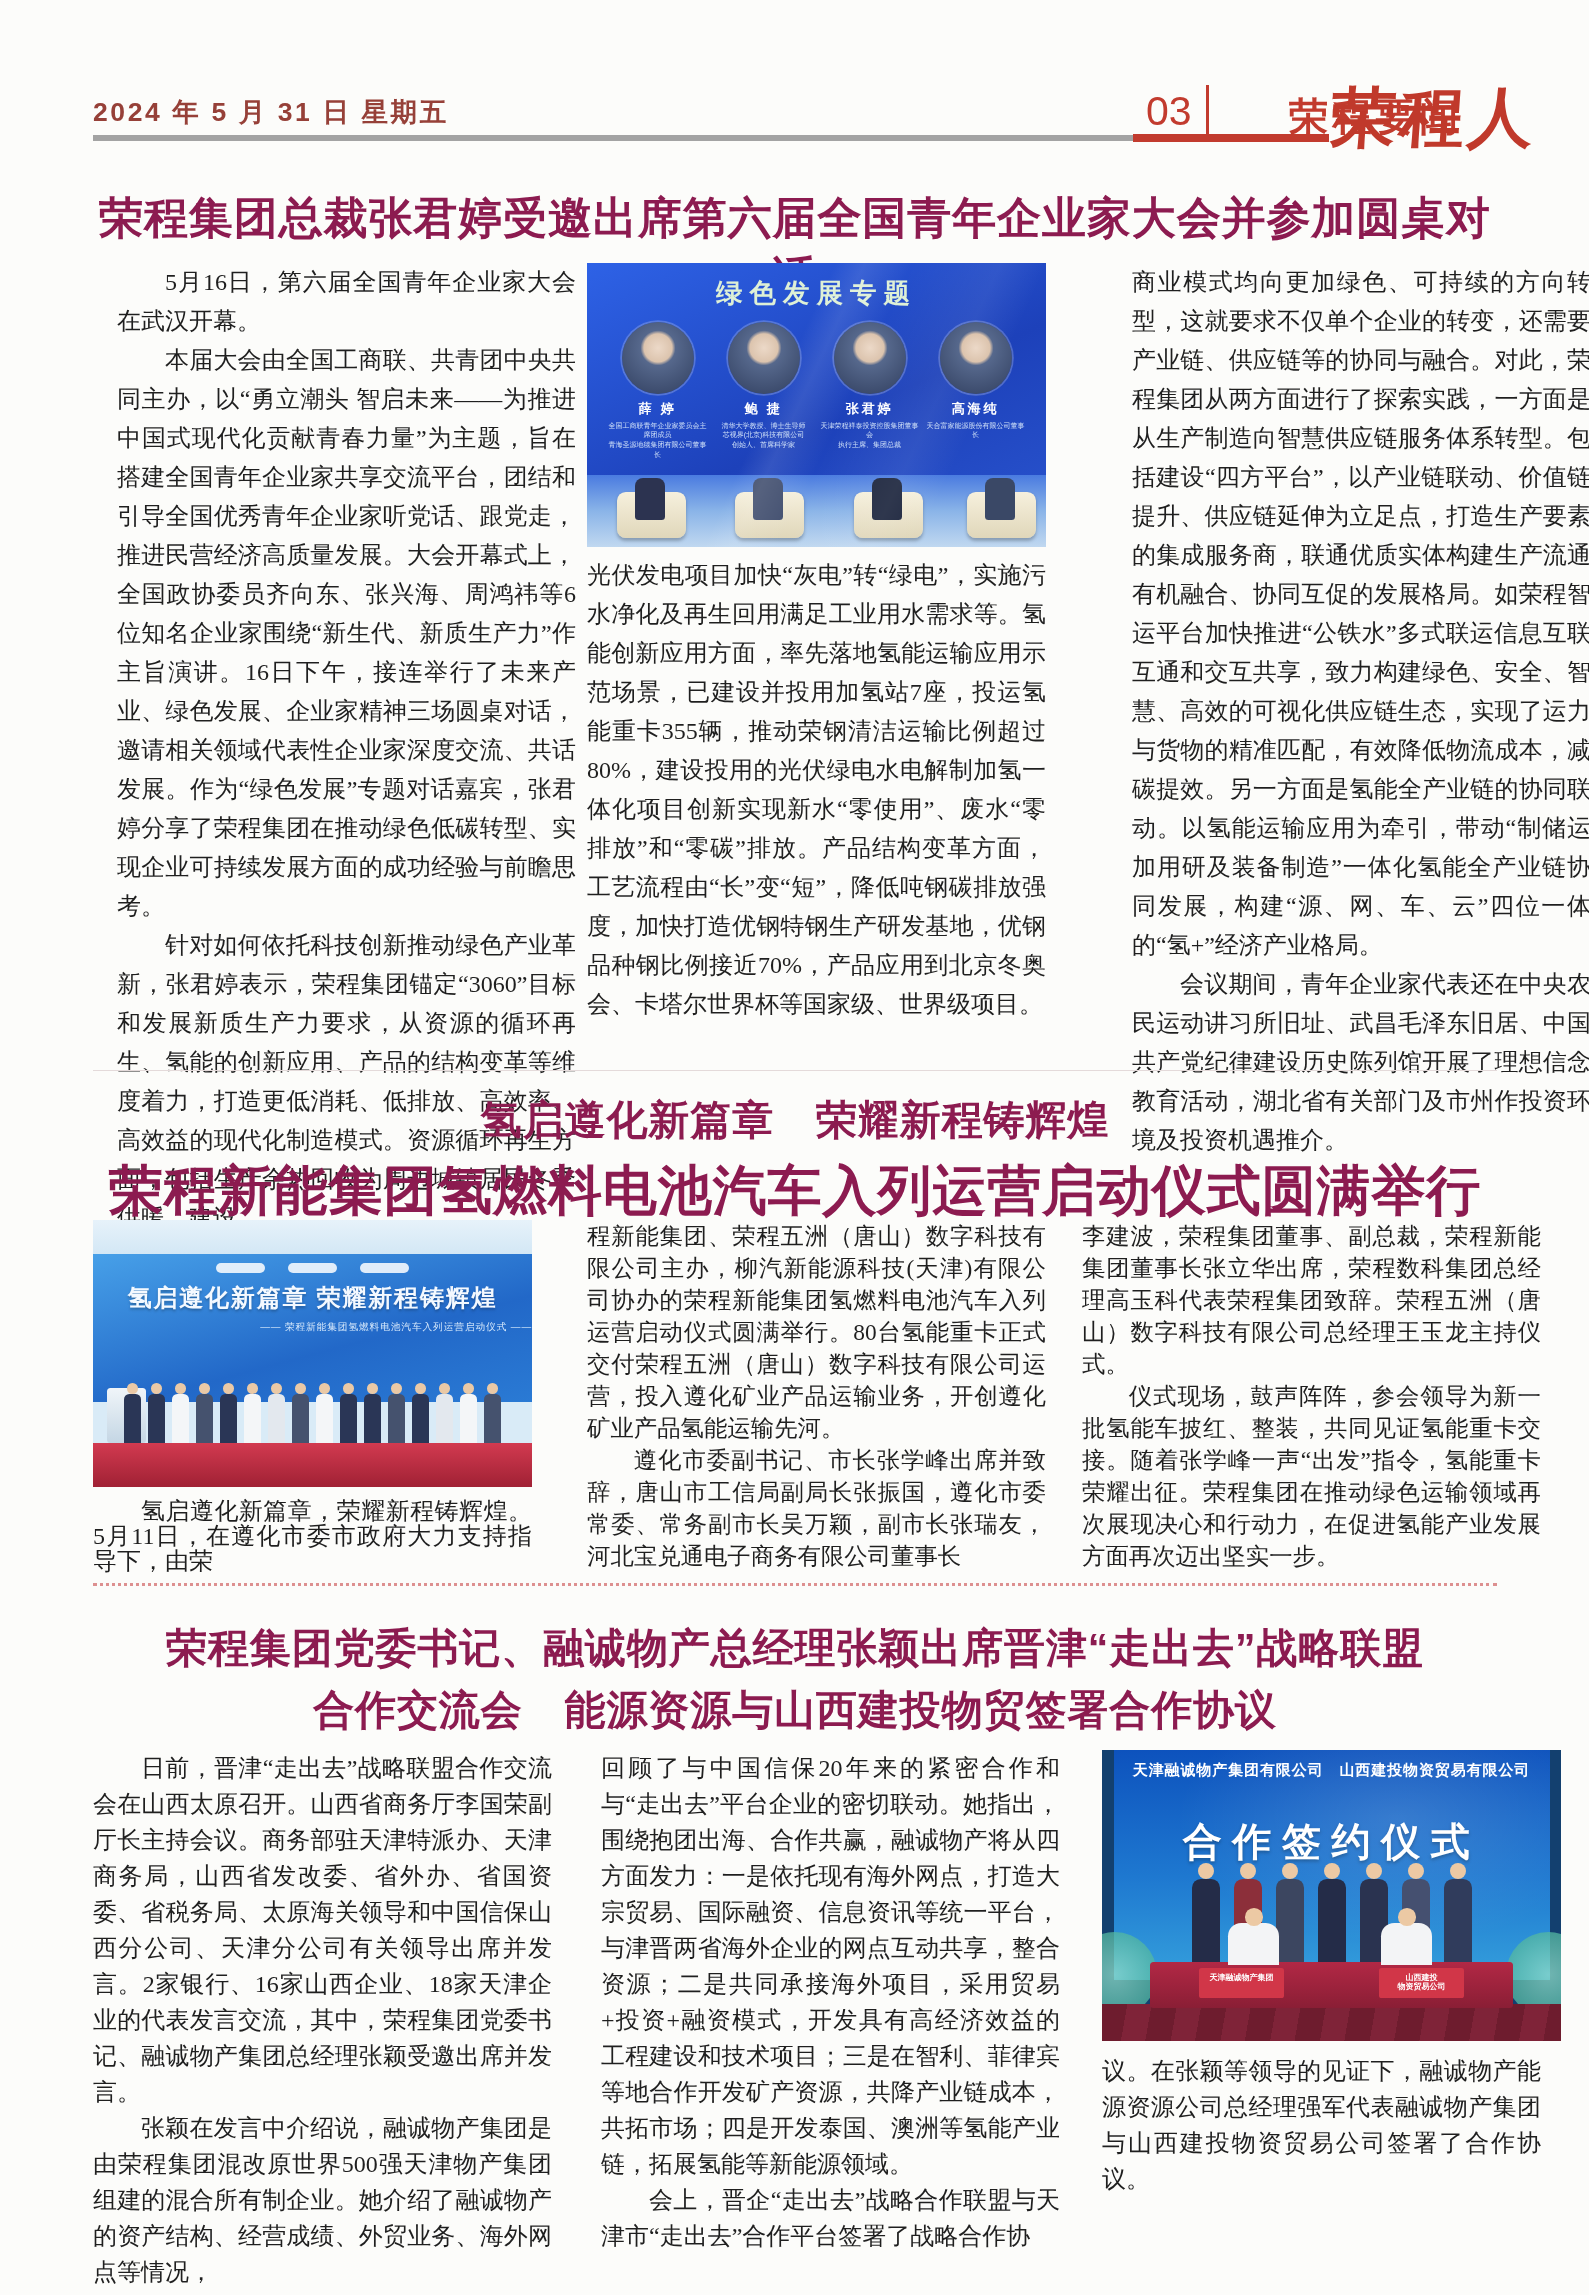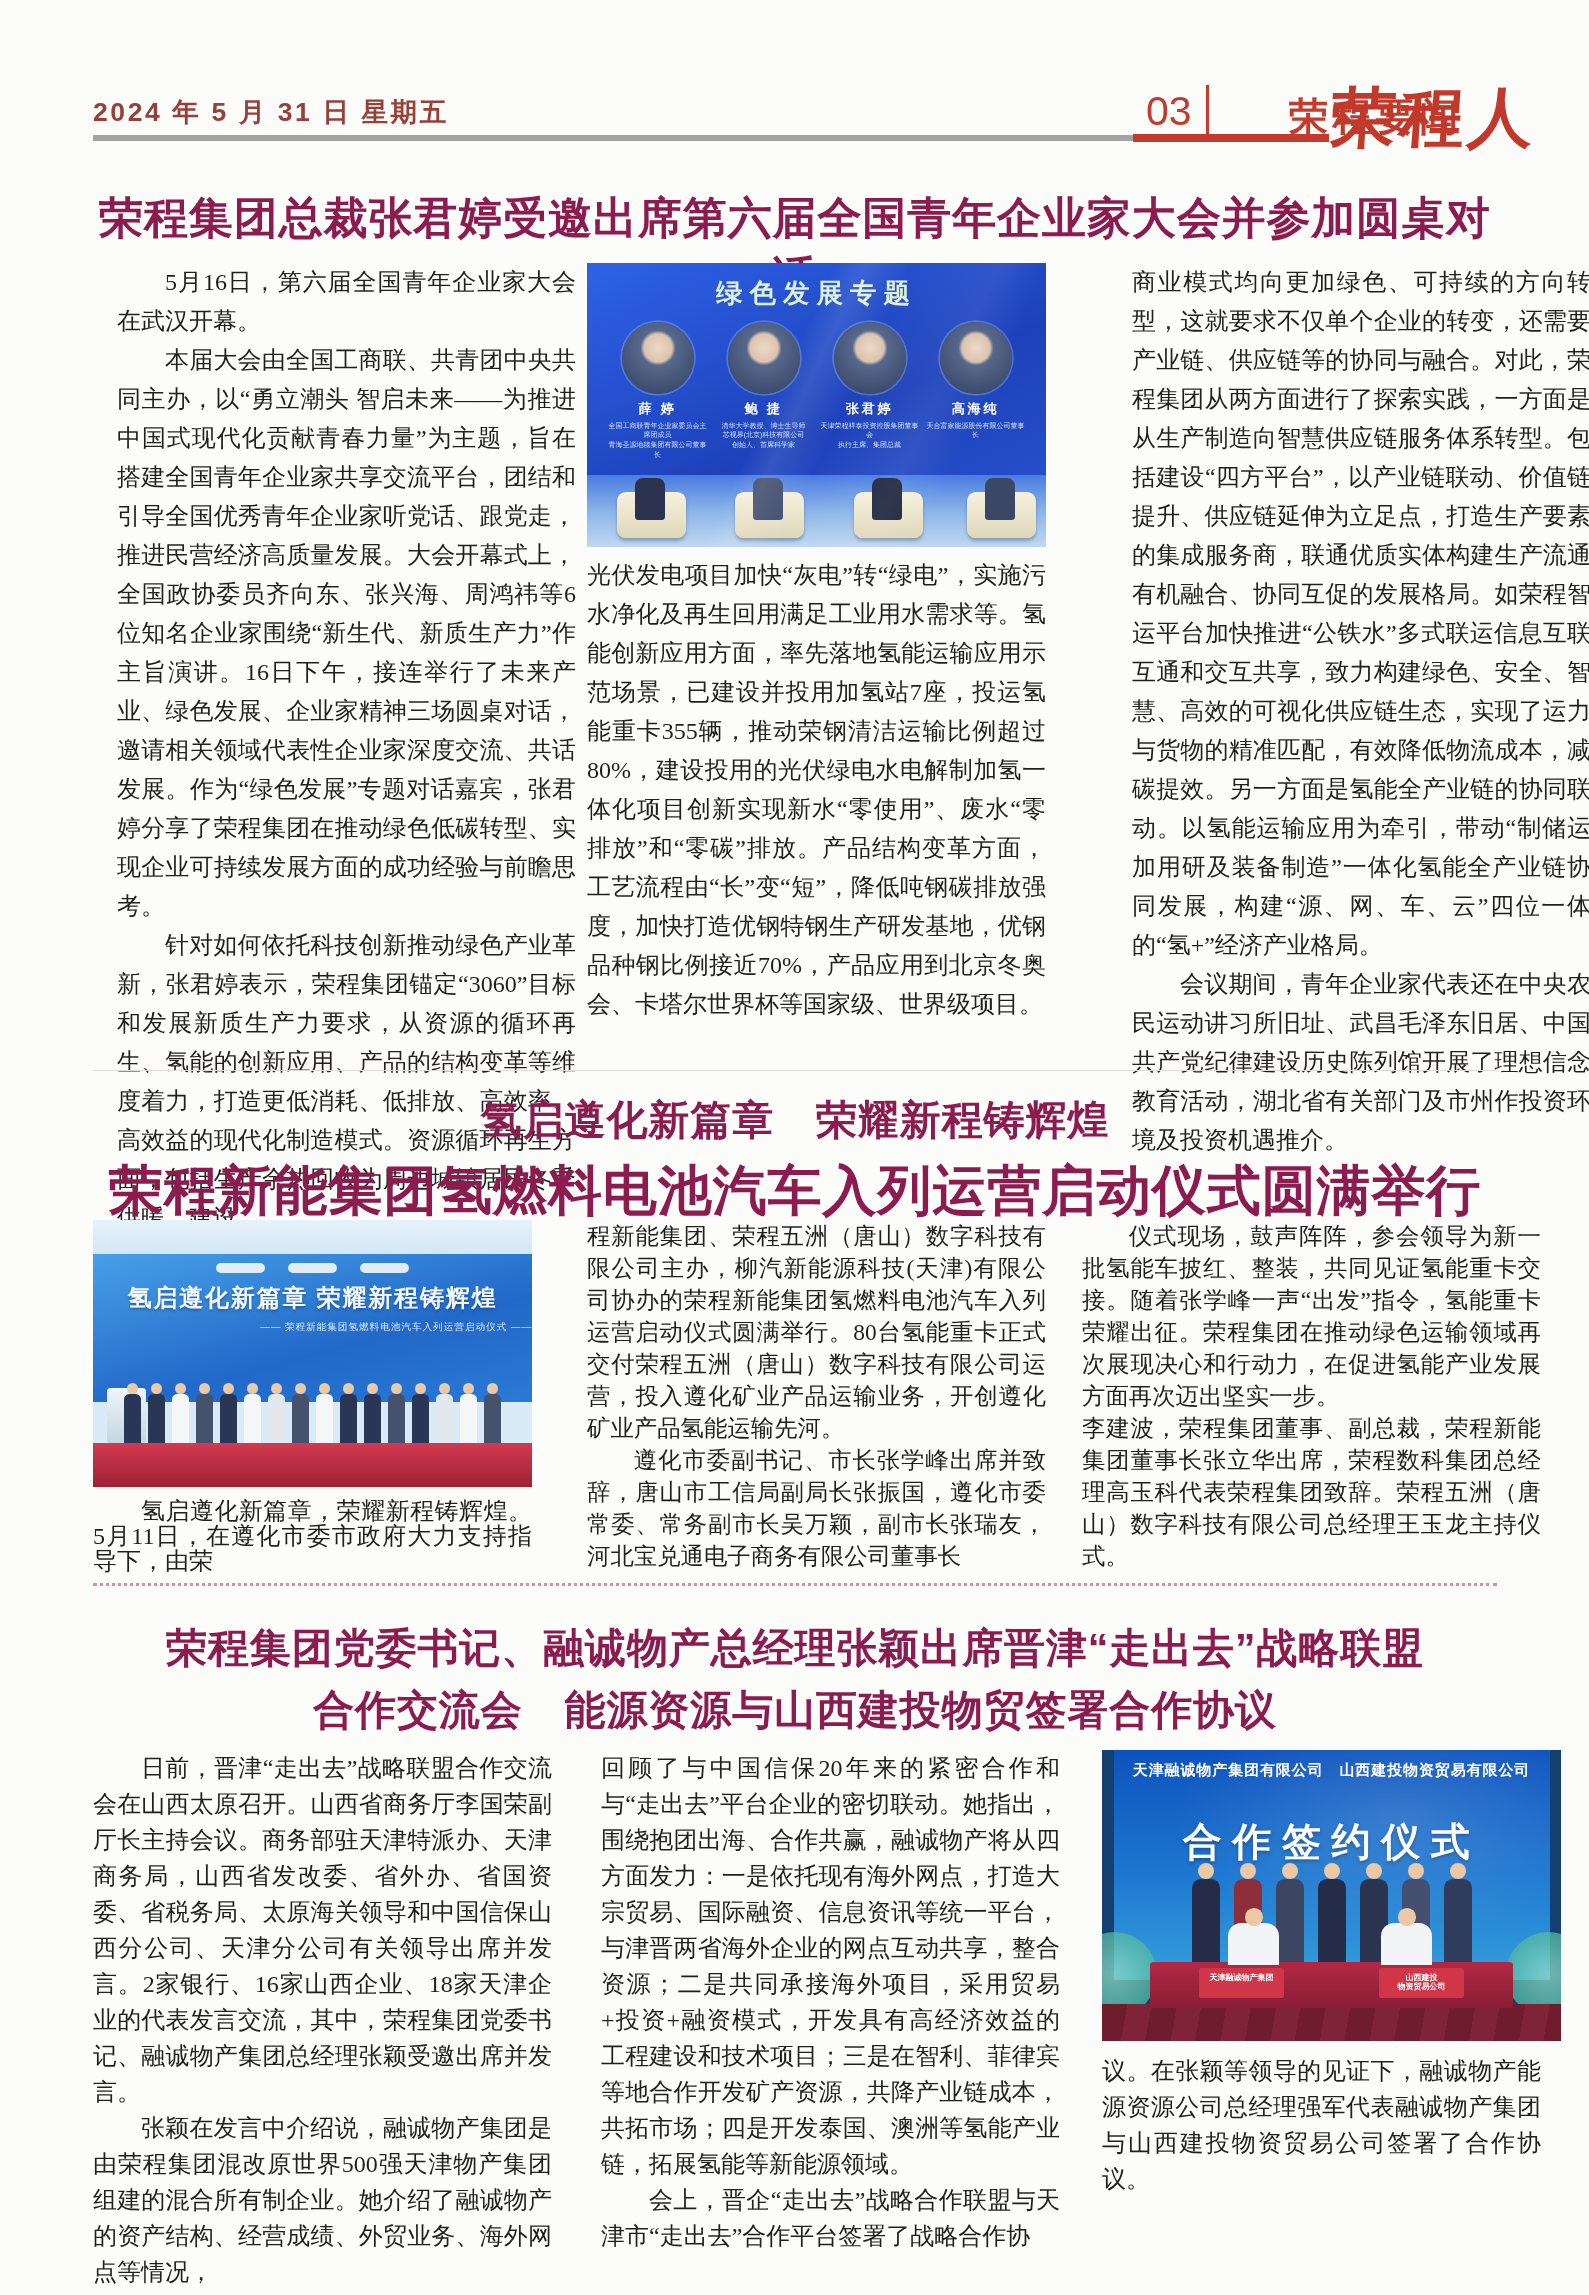--- a/index.html
+++ b/index.html
@@ -251,22 +251,22 @@
     </div>
     <p class="para a2-caption">氢启遵化新篇章，荣耀新程铸辉煌。5月11日，在遵化市委市政府大力支持指导下，由荣</p>
   </div>
 
   <div class="col a2col a2c2">
     <p class="para noindent">程新能集团、荣程五洲（唐山）数字科技有限公司主办，柳汽新能源科技(天津)有限公司协办的荣程新能集团氢燃料电池汽车入列运营启动仪式圆满举行。80台氢能重卡正式交付荣程五洲（唐山）数字科技有限公司运营，投入遵化矿业产品运输业务，开创遵化矿业产品氢能运输先河。</p>
     <p class="para">遵化市委副书记、市长张学峰出席并致辞，唐山市工信局副局长张振国，遵化市委常委、常务副市长吴万颖，副市长张瑞友，河北宝兑通电子商务有限公司董事长</p>
   </div>
 
   <div class="col a2col a2c3">
+    <p class="para noindent">李建波，荣程集团董事、副总裁，荣程新能集团董事长张立华出席，荣程数科集团总经理高玉科代表荣程集团致辞。荣程五洲（唐山）数字科技有限公司总经理王玉龙主持仪式。</p>
     <p class="para">仪式现场，鼓声阵阵，参会领导为新一批氢能车披红、整装，共同见证氢能重卡交接。随着张学峰一声“出发”指令，氢能重卡荣耀出征。荣程集团在推动绿色运输领域再次展现决心和行动力，在促进氢能产业发展方面再次迈出坚实一步。</p>
-    <p class="para noindent">李建波，荣程集团董事、副总裁，荣程新能集团董事长张立华出席，荣程数科集团总经理高玉科代表荣程集团致辞。荣程五洲（唐山）数字科技有限公司总经理王玉龙主持仪式。</p>
   </div>
 
   <div class="dotted-div"></div>
 
   <h2 class="art-title a3-title1">荣程集团党委书记、融诚物产总经理张颖出席晋津“走出去”战略联盟</h2>
   <h2 class="art-title a3-title2">合作交流会　能源资源与山西建投物贸签署合作协议</h2>
 
   <div class="col a3col a3c1">
     <p class="para">日前，晋津“走出去”战略联盟合作交流会在山西太原召开。山西省商务厅李国荣副厅长主持会议。商务部驻天津特派办、天津商务局，山西省发改委、省外办、省国资委、省税务局、太原海关领导和中国信保山西分公司、天津分公司有关领导出席并发言。2家银行、16家山西企业、18家天津企业的代表发言交流，其中，荣程集团党委书记、融诚物产集团总经理张颖受邀出席并发言。</p>
     <p class="para">张颖在发言中介绍说，融诚物产集团是由荣程集团混改原世界500强天津物产集团组建的混合所有制企业。她介绍了融诚物产的资产结构、经营成绩、外贸业务、海外网点等情况，</p>

